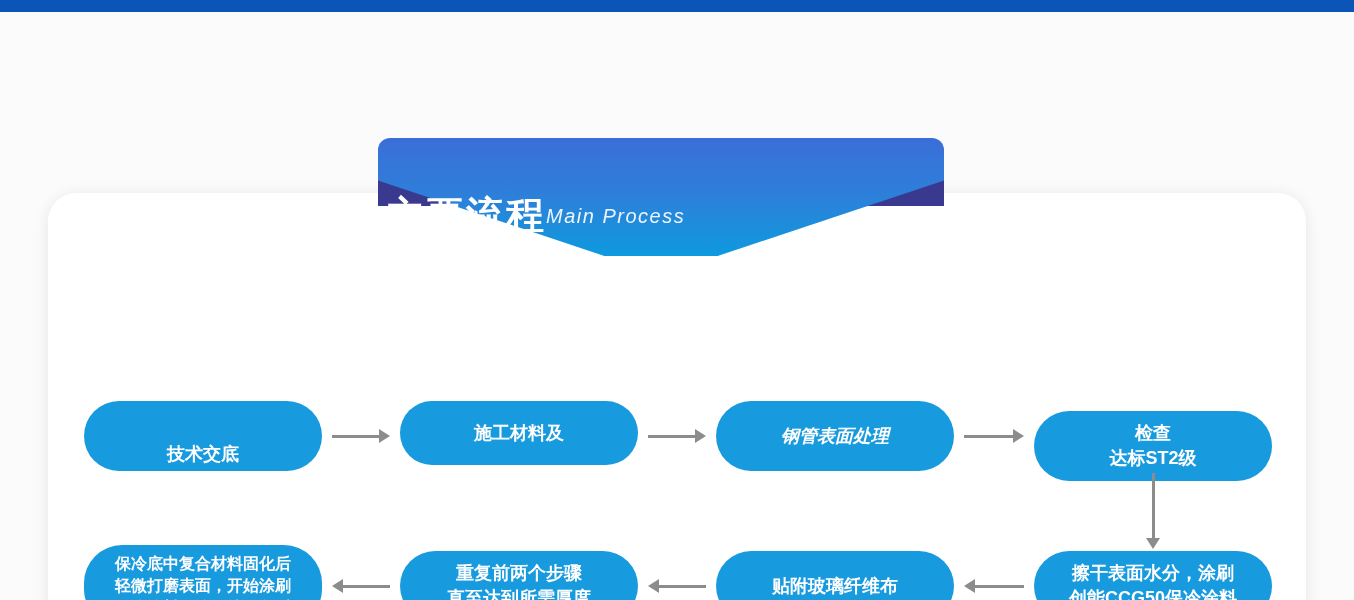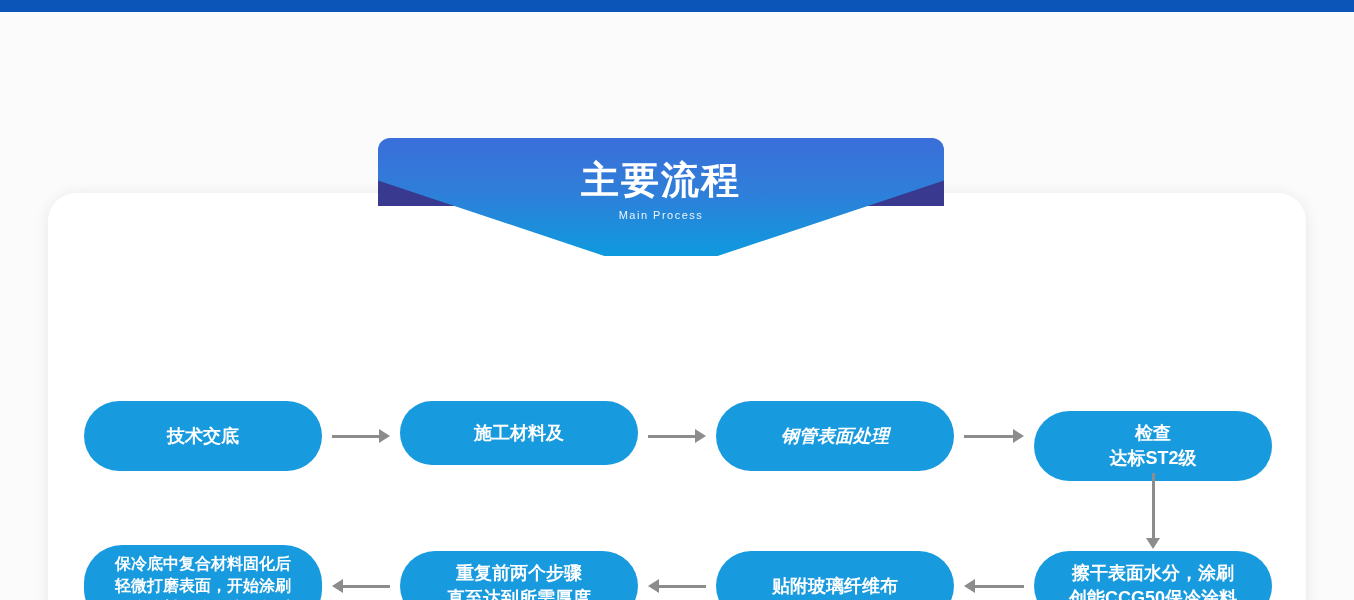--- a/index.html
+++ b/index.html
@@ -61,45 +61,46 @@
     width: 566px;
     height: 118px;
     background: linear-gradient(180deg, #3a6ed9 0%, #2f7ed9 45%, #0e9ade 100%);
     border-radius: 12px 12px 6px 6px;
     -webkit-clip-path: polygon(0 0, 100% 0, 100% 36%, 60% 100%, 40% 100%, 0 36%);
     clip-path: polygon(0 0, 100% 0, 100% 36%, 60% 100%, 40% 100%, 0 36%);
     z-index: 2;
   }
   .banner-text {
     position: absolute;
-    left: 0; top: 0;
+    left: 8px; top: 0;
     width: 566px;
     height: 118px;
     z-index: 3;
     display: flex;
-    flex-direction: column;
+    flex-direction: row;
     align-items: center;
     justify-content: flex-start;
-    padding-top: 20px;
+    padding-top: 36px;
     box-sizing: border-box;
     pointer-events: none;
   }
   .banner-title {
     color: #ffffff;
     font-size: 38px;
     font-weight: bold;
     letter-spacing: 2px;
     line-height: 44px;
   }
   .banner-sub {
     color: #eef4fc;
-    font-size: 11px;
+    font-size: 20px;
     letter-spacing: 1.5px;
     line-height: 22px;
     margin-top: 2px;
+    font-style: italic;
   }
 
   
   .flow-box {
     position: absolute;
     background: #189ade;
     border-radius: 38px;
     color: #ffffff;
     font-size: 18px;
     font-weight: bold;
@@ -108,21 +109,21 @@
     align-items: center;
     justify-content: center;
     text-align: center;
     box-sizing: border-box;
     padding: 4px 10px;
   }
   .flow-box .lines { width: 100%; }
   .flow-box .ln { display: block; white-space: nowrap; }
 
   
-  #box-1 { left: 84px;   top: 401px; width: 238px; height: 70px; }
+  #box-1 { left: 84px;   top: 401px; width: 238px; height: 70px; align-items: flex-end; }
   #box-2 { left: 400px;  top: 401px; width: 238px; height: 64px; }
   #box-3 { left: 716px;  top: 401px; width: 238px; height: 70px; font-style: italic; }
   #box-4 { left: 1034px; top: 401px; width: 238px; height: 70px; margin-top: 10px; }
 
   
   #box-5 { left: 1034px; top: 551px; width: 238px; height: 70px; }
   #box-6 { left: 716px;  top: 551px; width: 238px; height: 70px; }
   #box-7 { left: 400px;  top: 551px; width: 238px; height: 70px; }
   #box-8 { left: 84px;   top: 545px; width: 238px; height: 82px; font-size: 16px; line-height: 22px; }
 

